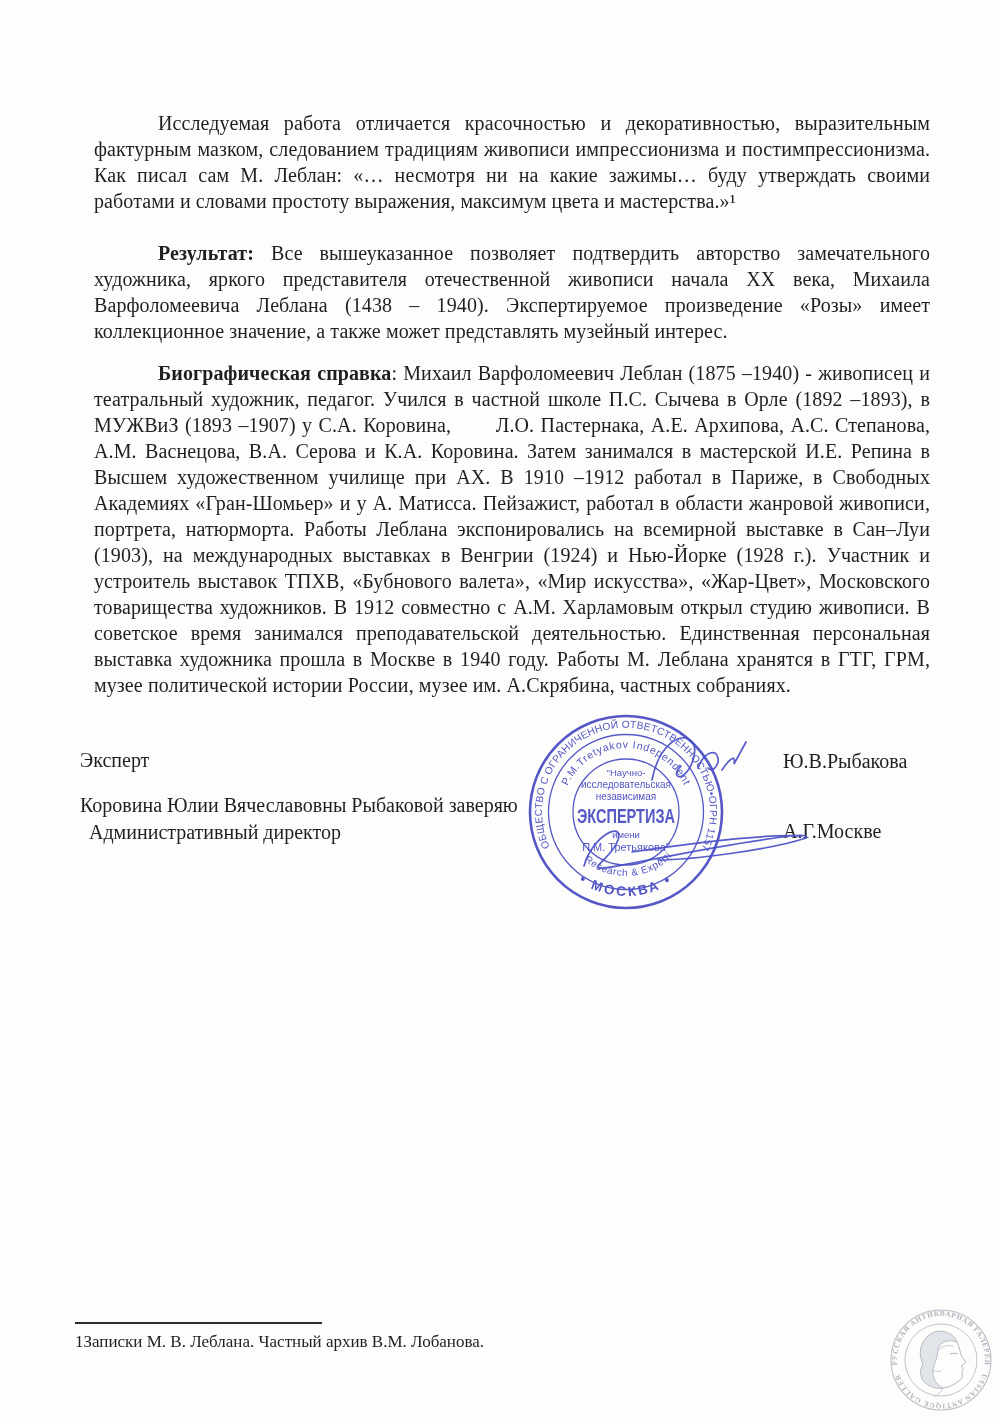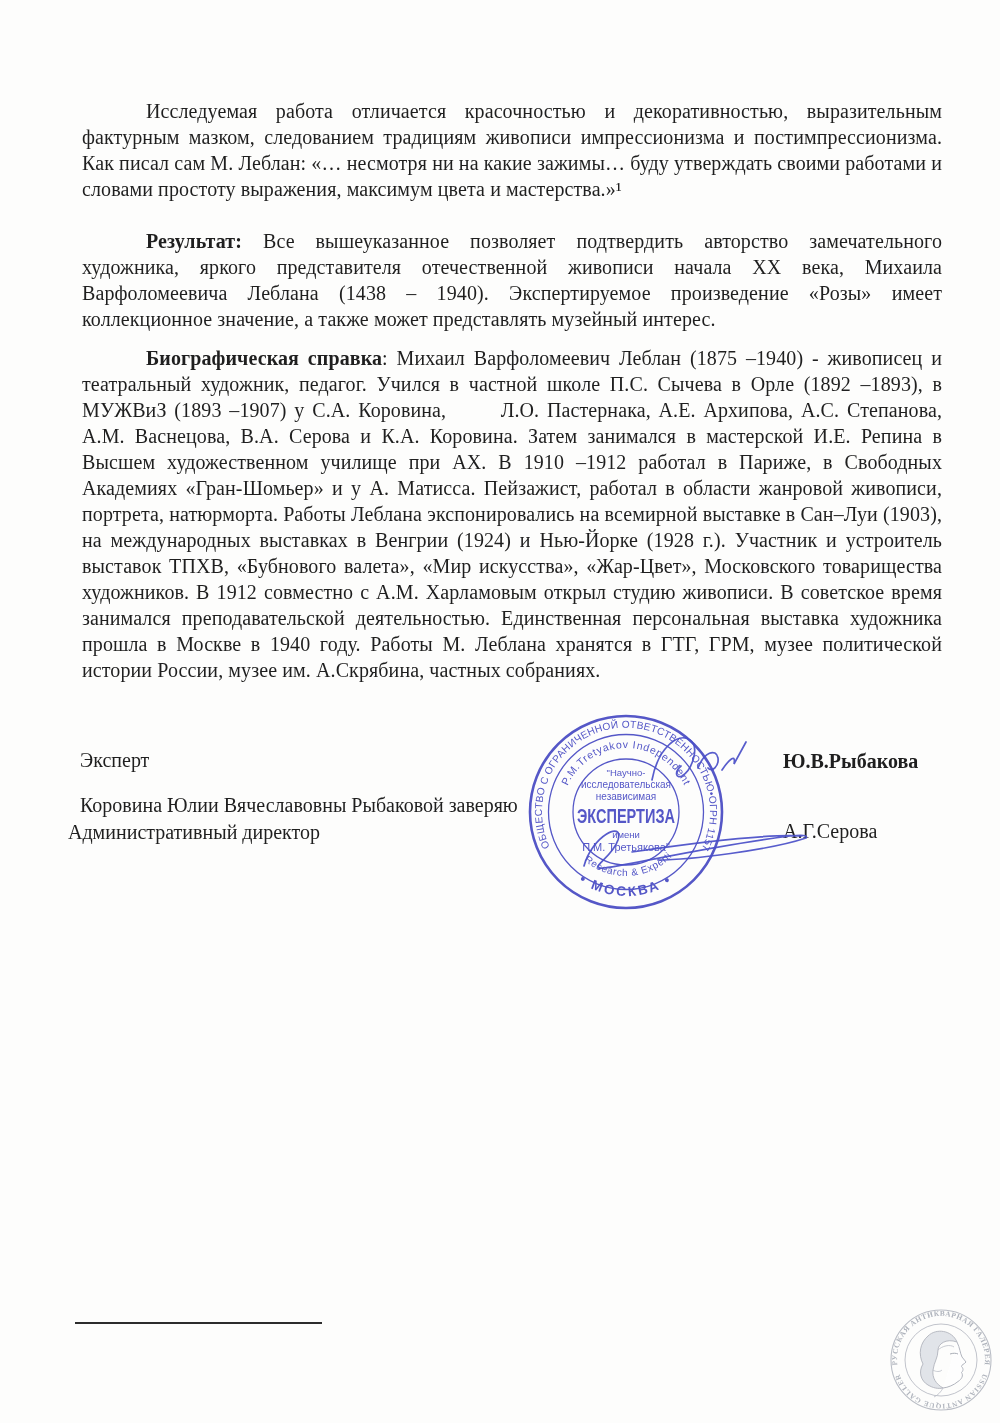--- a/index.html
+++ b/index.html
@@ -3,21 +3,21 @@
 <meta charset="utf-8">
 <style>
   html,body{margin:0;padding:0;background:#e8e8e8;}
   .page{
     position:relative; width:1000px; height:1423px; margin:0 auto;
     background:#fdfdfc; overflow:hidden;
     font-family:"Liberation Serif","DejaVu Serif",serif; color:#1f1f1f;
   }
   .textblock{position:absolute; left:78px; top:94px; width:868px;}
   .para{
-    margin:4px; font-size:20px; line-height:26px; text-align:justify;
+    margin:16px; font-size:20px; line-height:26px; text-align:justify;
     text-indent:64px; letter-spacing:.1px;
   }
   .para.gap{margin-top:26px;}
   .para.gap-sm{margin-top:13px;}
   .para b{font-weight:bold;}
   .sigline{position:absolute; font-size:20px; line-height:26px; white-space:nowrap;}
   .stamp-svg{position:absolute; left:524px; top:710px; opacity:.88;}
   .pen-svg{position:absolute; left:540px; top:718px;}
   .footnote-rule{position:absolute; left:75px; top:1322px; width:247px; height:2px; background:#2c2c2c;}
   .footnote-text{position:absolute; left:75px; top:1331px; font-size:17px; line-height:22px;}
@@ -29,23 +29,23 @@
 <div class="page">
 
   <main class="textblock">
     <p class="para">Исследуемая работа отличается красочностью и декоративностью, выразительным фактурным мазком, следованием традициям живописи импрессионизма и постимпрессионизма. Как писал сам М. Леблан: «… несмотря ни на какие зажимы… буду утверждать своими работами и словами простоту выражения, максимум цвета и мастерства.»¹</p>
     <p class="para gap"><b>Результат:</b><span> Все вышеуказанное позволяет подтвердить авторство замечательного художника, яркого представителя отечественной живописи начала XX века, Михаила Варфоломеевича Леблана (1438 – 1940). Экспертируемое произведение «Розы» имеет коллекционное значение, а также может представлять музейный интерес.</span></p>
     <p class="para gap-sm"><b>Биографическая справка</b><span>: Михаил Варфоломеевич Леблан (1875 –1940) - живописец и театральный художник, педагог. Учился в частной школе П.С. Сычева в Орле (1892 –1893), в МУЖВиЗ (1893 –1907) у С.А. Коровина,&nbsp;&nbsp;&nbsp;&nbsp;&nbsp;&nbsp; Л.О. Пастернака, А.Е. Архипова, А.С. Степанова, А.М. Васнецова, В.А. Серова и К.А. Коровина. Затем занимался в мастерской И.Е. Репина в Высшем художественном училище при АХ. В 1910 –1912 работал в Париже, в Свободных Академиях «Гран-Шомьер» и у А. Матисса. Пейзажист, работал в области жанровой живописи, портрета, натюрморта. Работы Леблана экспонировались на всемирной выставке в Сан–Луи (1903), на международных выставках в Венгрии (1924) и Нью-Йорке (1928 г.). Участник и устроитель выставок ТПХВ, «Бубнового валета», «Мир искусства», «Жар-Цвет», Московского товарищества художников. В 1912 совместно с А.М. Харламовым открыл студию живописи. В советское время занимался преподавательской деятельностью. Единственная персональная выставка художника прошла в Москве в 1940 году. Работы М. Леблана хранятся в ГТГ, ГРМ, музее политической истории России, музее им. А.Скрябина, частных собраниях.</span></p>
   </main>
 
   <div class="sigline" style="left:80px; top:747px;text-align:right;">Эксперт</div>
   <div class="sigline" style="left:80px; top:792px;">Коровина Юлии Вячеславовны Рыбаковой заверяю</div>
-  <div class="sigline" style="left:68px; top:819px;">Административный директор</div>
-  <div class="sigline" style="left:783px; top:748px;font-weight:bold;">Ю.В.Рыбакова</div>
-  <div class="sigline" style="left:783px; top:818px;">А.Г.Серова</div>
+  <div class="sigline" style="left:89px; top:819px;">Административный директор</div>
+  <div class="sigline" style="left:783px; top:748px;">Ю.В.Рыбакова</div>
+  <div class="sigline" style="left:783px; top:818px;">А.Г.Москве</div>
 
   <svg class="stamp-svg" width="204" height="204" viewBox="0 0 204 204">
     <g fill="none" stroke="#3e41c0">
       <circle cx="102" cy="102" r="96" stroke-width="2.6"></circle>
       <circle cx="102" cy="102" r="77.5" stroke-width="1.3"></circle>
       <circle cx="102" cy="102" r="53" stroke-width="1.3"></circle>
     </g>
     <defs>
       <path id="st-outer" d="M 25.8,137 A 84,84 0 1 1 178.2,137"></path>
       <path id="st-outer-bot" d="M 43.2,162 A 84,84 0 0 0 160.8,162"></path>
@@ -81,20 +81,21 @@
       <path d="M 112 62 C 118 30 138 14 150 22 C 160 29 152 52 142 58 C 136 61 134 54 141 48
                M 158 50 C 164 34 176 30 178 40 C 179 48 172 55 168 50
                M 182 52 C 190 40 196 36 194 46 L 206 24"></path>
       <path d="M 44 148 C 52 118 84 102 78 122 C 72 140 46 152 64 150 C 100 145 170 128 250 118
                C 262 117 268 117 266 120 C 230 132 150 142 118 142
                M 92 134 C 160 124 230 116 262 118"></path>
     </g>
   </svg>
 
   <div class="footnote-rule"></div>
+  <div class="footnote-text">1Записки М. В. Леблана. Частный архив В.М. Лобанова.</div>
 
   <svg class="watermark-svg" width="122" height="131" viewBox="0 0 122 131">
     <g fill="none" stroke="#b2b6bf">
       <circle cx="61" cy="68" r="50" stroke-width="1.1"></circle>
       <circle cx="61" cy="68" r="36" stroke-width="0.9"></circle>
     </g>
     <defs>
       <path id="wm-top" d="M 18.7,80 A 44,44 0 1 1 103.3,80"></path>
       <path id="wm-bot" d="M 103.3,80 A 44,44 0 0 1 18.7,80"></path>
     </defs>

